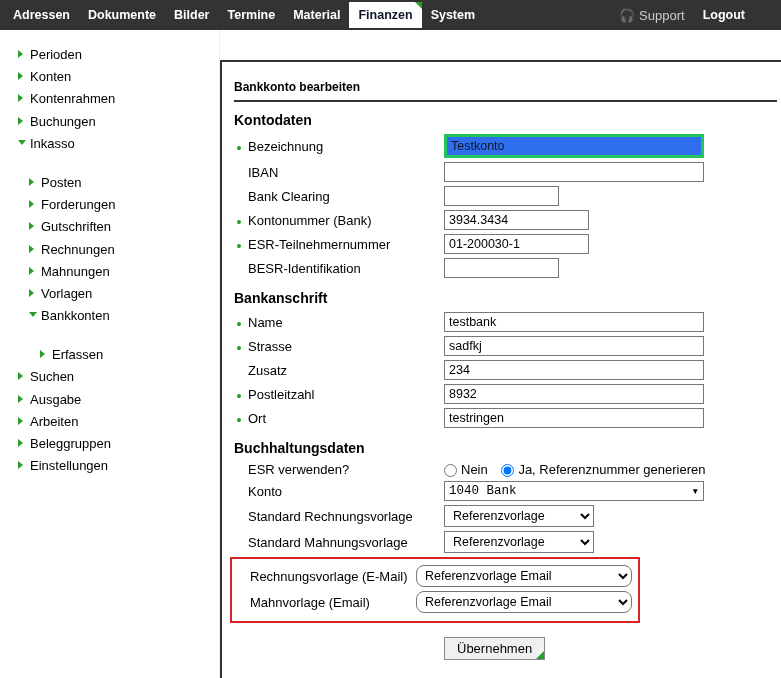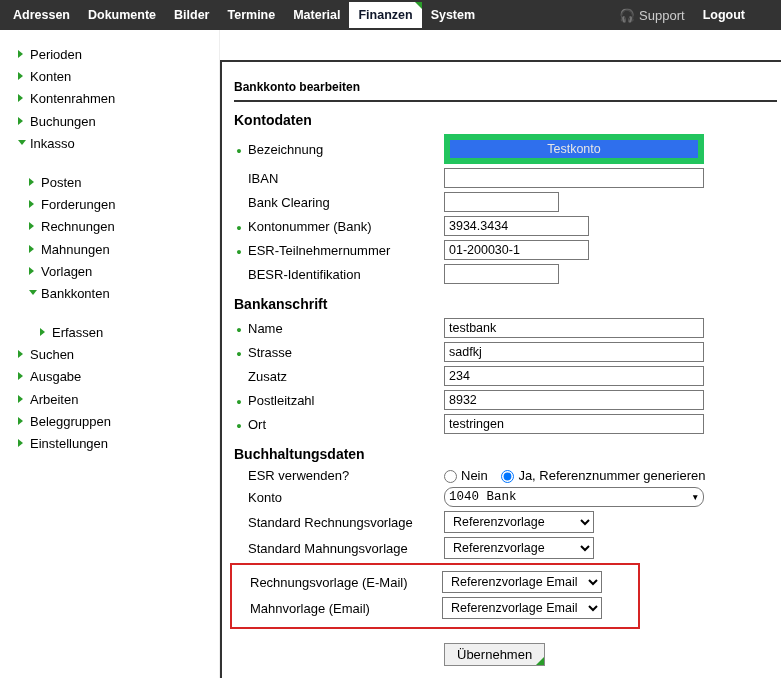--- a/index.html
+++ b/index.html
@@ -130,33 +130,31 @@
     font-size: 12.5px;
     padding: 2px 4px;
     border: 1px solid #777;
     background: #fff;
   }
   input.w-lg { width: 260px; }
   input.w-md { width: 145px; }
   input.w-sm { width: 115px; }
   input.sel {
     background: #2f6fed;
-    color: #e5e5e5;
-    border: 6px solid #22c55e;
-    text-align: center;
+    color: #0f172a;
+    border: 3px solid #22c55e;
   }
   select.w-lg { width: 150px; }
-  select.w-xl { width: 160px; }
+  select.w-xl { width: 216px; border-radius: 8px; }
   .combo {
     width: 260px;
     display:flex; justify-content:space-between; align-items:center;
     font-family: "Courier New", monospace;
     font-size: 12.5px;
     height: 20px;
-    border-radius: 9px;
   }
   .radio-row input { margin: 0 4px 0 0; vertical-align: middle; }
   .radio-row label { margin-right: 10px; }
   .redbox {
     border: 2px solid #d62424;
     padding: 4px 6px 6px 0px;
     margin-top: 2px;
     width: 410px;
     margin-left:-4px;
   }
@@ -204,20 +202,21 @@
   <div class="sidebar">
     <ul id="side-root">
         <li>Perioden</li>
         <li>Konten</li>
         <li>Kontenrahmen</li>
         <li>Buchungen</li>
         <li class="open">Inkasso</li>
         <ul>
           <li>Posten</li>
           <li>Forderungen</li>
+          <li>Gutschriften</li>
           <li>Rechnungen</li>
           <li>Mahnungen</li>
           <li>Vorlagen</li>
           <li class="open">Bankkonten</li>
           <ul>
             <li>Erfassen</li>
           </ul>
         </ul>
         <li>Suchen</li>
         <li>Ausgabe</li>

